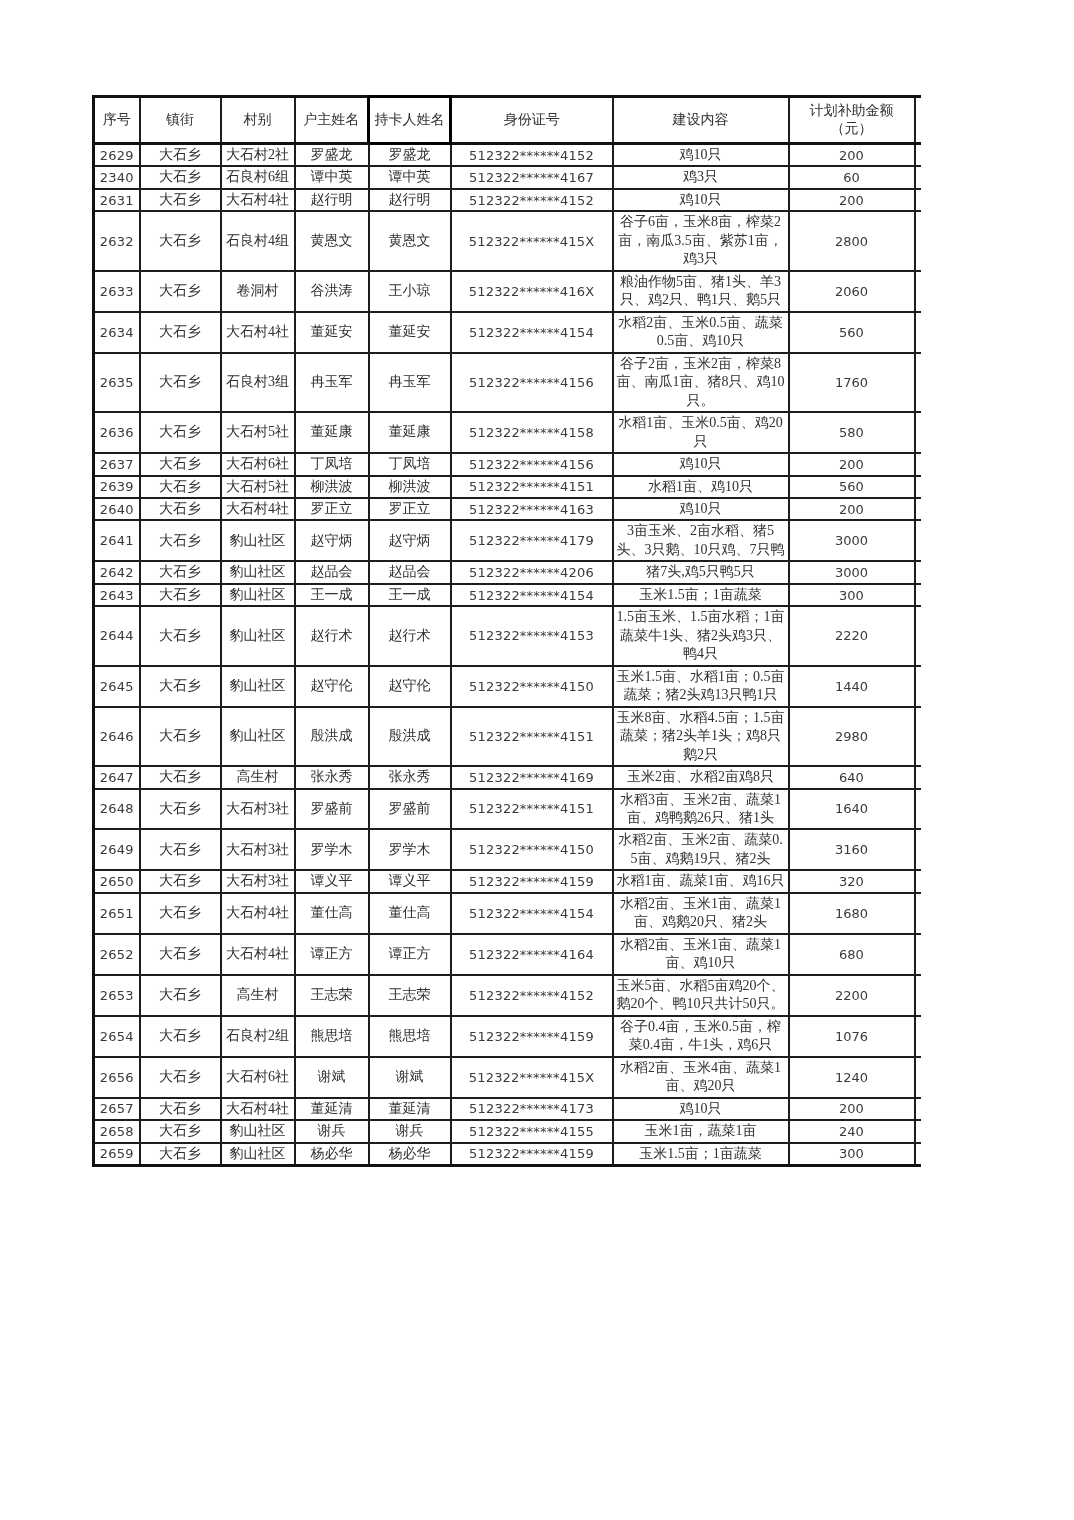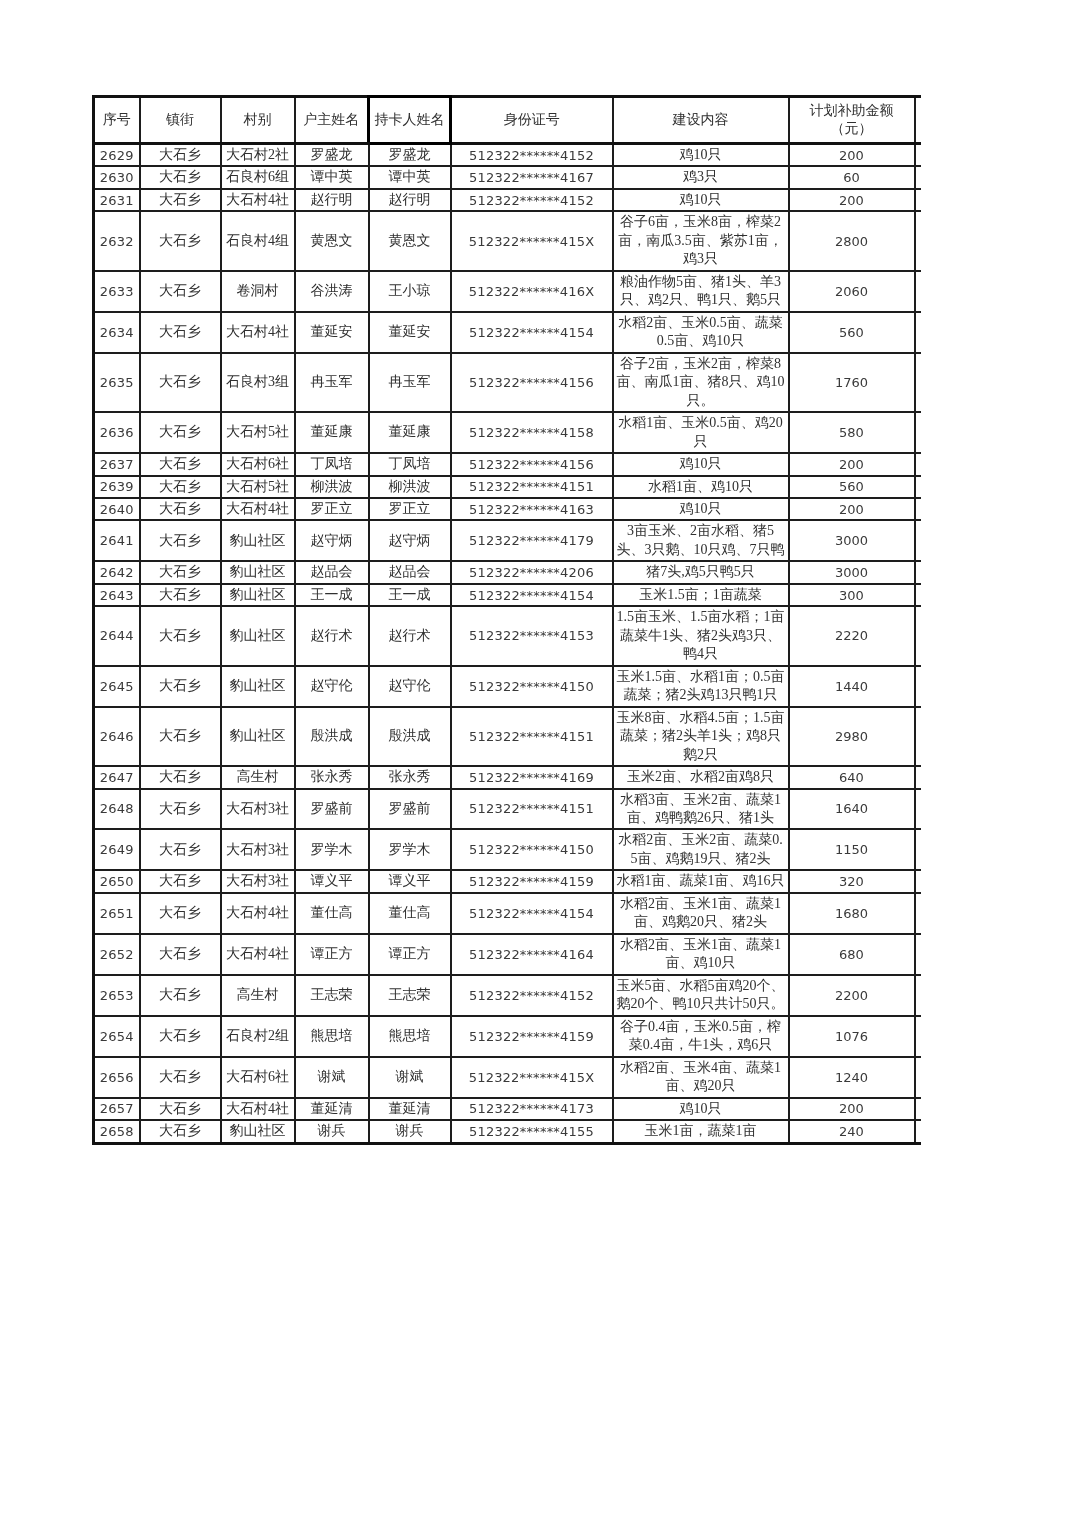--- a/index.html
+++ b/index.html
@@ -98,21 +98,21 @@
           <td>大石乡</td>
           <td>大石村2社</td>
           <td>罗盛龙</td>
           <td>罗盛龙</td>
           <td class="num">512322******4152</td>
           <td>鸡10只</td>
           <td class="amount">200</td>
           <td></td>
         </tr>
         <tr>
-          <td class="num">2630</td>
+          <td class="num">2340</td>
           <td>大石乡</td>
           <td>石良村6组</td>
           <td>谭中英</td>
           <td>谭中英</td>
           <td class="num">512322******4167</td>
           <td>鸡3只</td>
           <td class="amount">60</td>
           <td></td>
         </tr>
         <tr>
@@ -303,21 +303,21 @@
           <td></td>
         </tr>
         <tr>
           <td class="num">2649</td>
           <td>大石乡</td>
           <td>大石村3社</td>
           <td>罗学木</td>
           <td>罗学木</td>
           <td class="num">512322******4150</td>
           <td>水稻2亩、玉米2亩、蔬菜0.5亩、鸡鹅19只、猪2头</td>
-          <td class="amount">1150</td>
+          <td class="amount">3160</td>
           <td></td>
         </tr>
         <tr>
           <td class="num">2650</td>
           <td>大石乡</td>
           <td>大石村3社</td>
           <td>谭义平</td>
           <td>谭义平</td>
           <td class="num">512322******4159</td>
           <td>水稻1亩、蔬菜1亩、鸡16只</td>
@@ -394,15 +394,26 @@
           <td class="num">2658</td>
           <td>大石乡</td>
           <td>豹山社区</td>
           <td>谢兵</td>
           <td>谢兵</td>
           <td class="num">512322******4155</td>
           <td>玉米1亩，蔬菜1亩</td>
           <td class="amount">240</td>
           <td></td>
         </tr>
+        <tr>
+          <td class="num">2659</td>
+          <td>大石乡</td>
+          <td>豹山社区</td>
+          <td>杨必华</td>
+          <td>杨必华</td>
+          <td class="num">512322******4159</td>
+          <td>玉米1.5亩；1亩蔬菜</td>
+          <td class="amount">300</td>
+          <td></td>
+        </tr>
       </tbody>
   </table>
 </div>
 
 </body></html>

